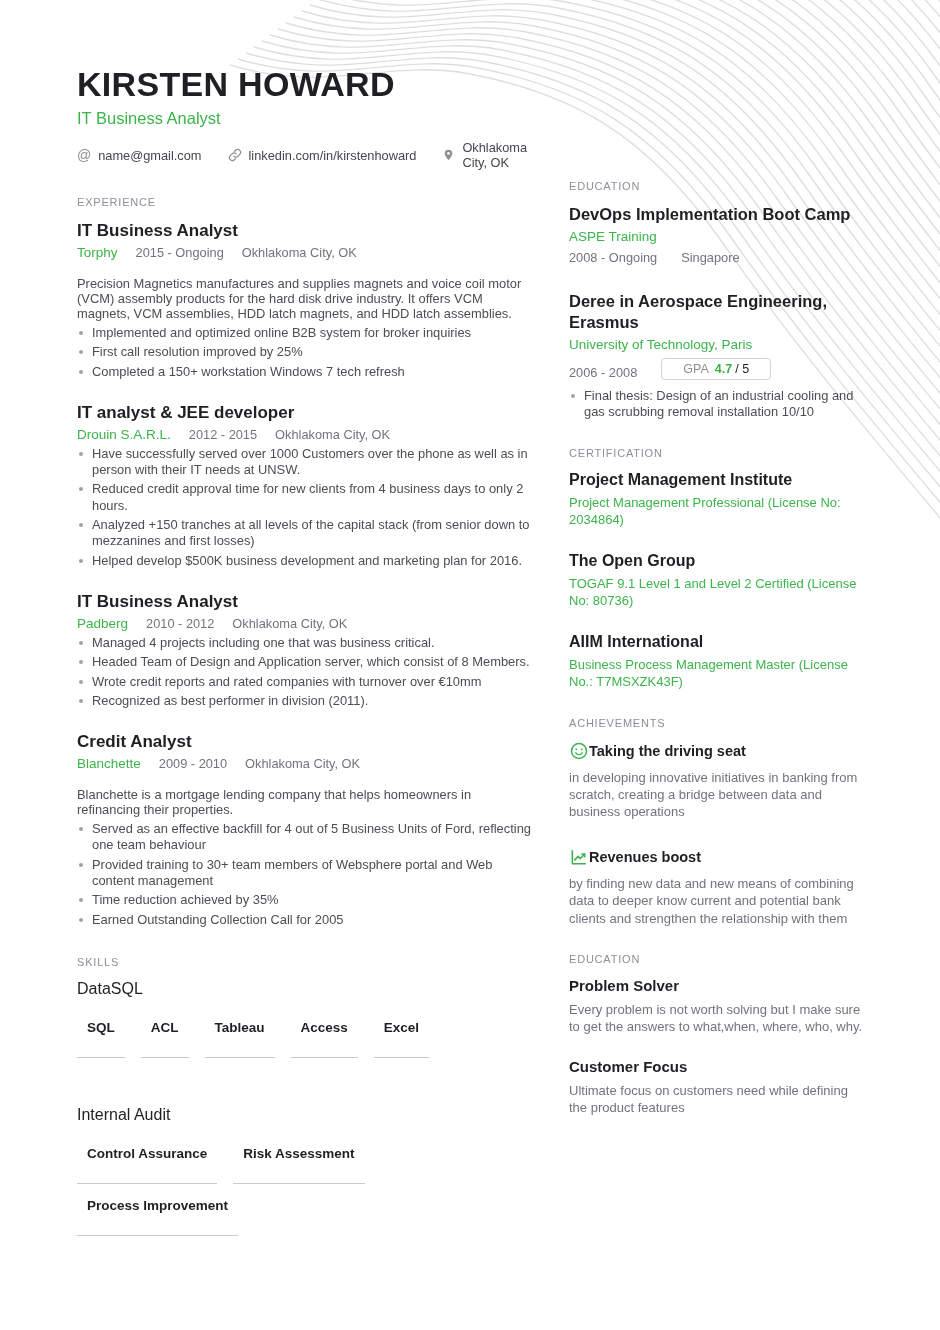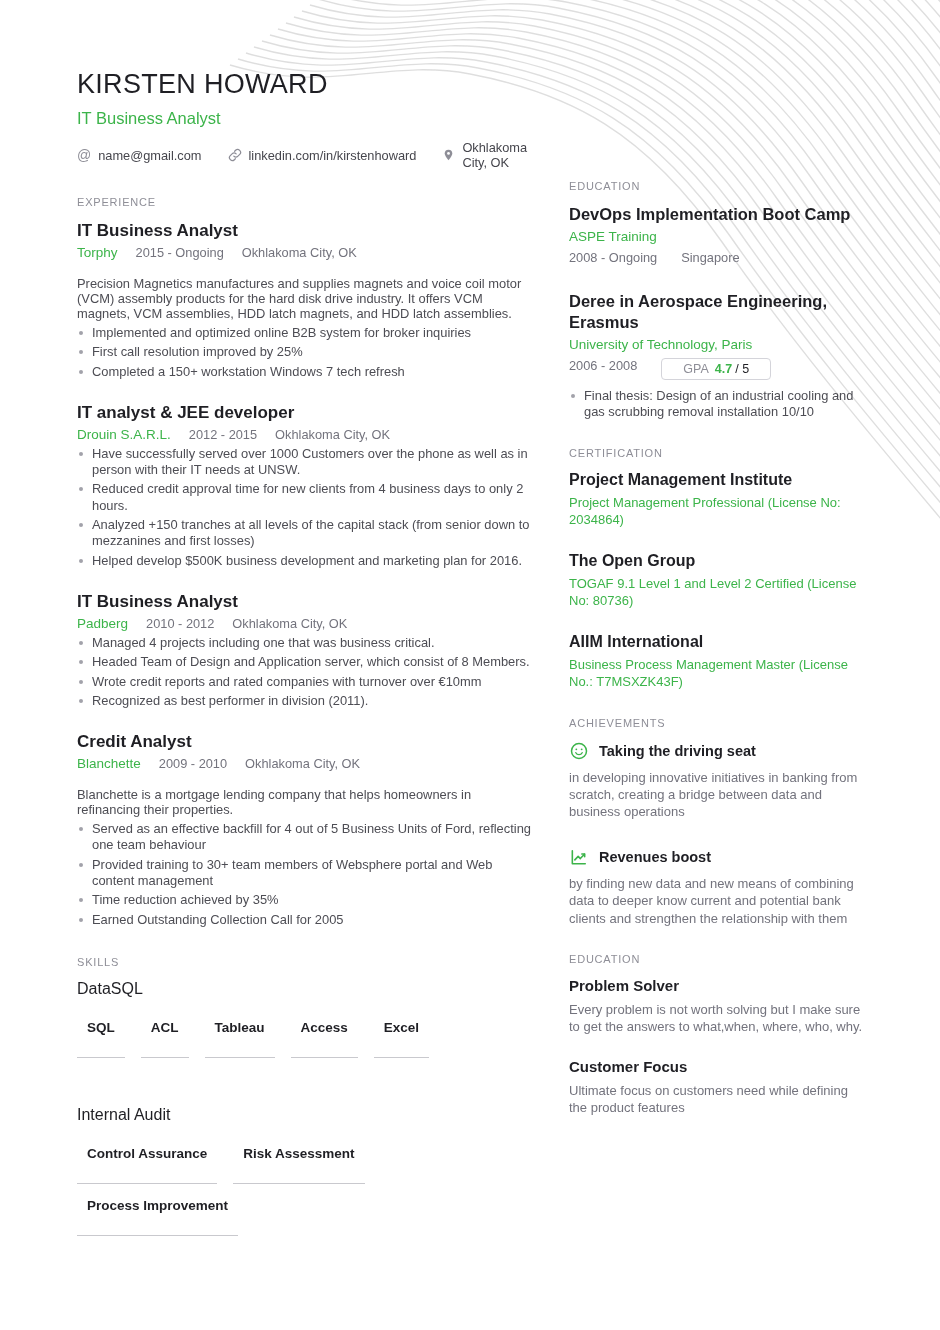--- a/index.html
+++ b/index.html
@@ -11,21 +11,21 @@
   body{
     width:940px;height:1330px;overflow:hidden;position:relative;
     font-family:"Liberation Sans","DejaVu Sans",sans-serif;color:var(--ink);
   }
   .waves{position:absolute;top:0;left:0;z-index:0;pointer-events:none}
   .content{position:relative;z-index:1;display:flex;align-items:flex-start;gap:32px;padding:66px 76px 0 77px}
   .col-left{flex:0 0 460px;width:460px}
   .col-right{flex:1;min-width:0;margin-top:114px}
 
   
-  .name{font-size:27px;line-height:36px;font-weight:400;letter-spacing:.3px;color:var(--ink);margin:0}
+  .name{font-size:34px;line-height:36px;font-weight:700;letter-spacing:.3px;color:var(--ink);margin:0}
   .role{font-size:16.5px;color:var(--accent);margin-top:7px}
   .contacts{display:flex;align-items:center;gap:26px;margin-top:12px;font-size:12.8px;color:#46464d}
   .contact{display:inline-flex;align-items:center;gap:7px}
   .cicon{display:inline-flex;align-items:center;justify-content:center;color:var(--faint)}
   .at-glyph{font-size:14px;color:var(--faint);line-height:1}
 
   
   .sec{margin-top:26px}
   .sec-label{font-size:11px;letter-spacing:.8px;color:var(--faint);margin-bottom:12px}
   .header-block{margin-bottom:0}
@@ -45,35 +45,35 @@
 
   
   .skill-group{margin-bottom:34px}
   .group-name{font-size:16px;font-weight:400;color:var(--ink);margin:0 0 22px}
   .tags{display:flex;flex-wrap:wrap}
   .tag{font-size:13.5px;font-weight:700;color:var(--ink);padding:0 10px 22px;border-bottom:1px solid #c9c9ce;margin-right:16px;margin-bottom:14px}
 
   
   .edu-item{margin-bottom:26px}
   .degree{font-size:16.5px;line-height:21px;font-weight:600;color:var(--ink);margin:0}
-  .edu-item .meta{margin-top:6px;gap:24px;align-items:flex-start}
+  .edu-item .meta{margin-top:6px;gap:24px;align-items:flex-end}
   .gpa{display:inline-flex;align-items:baseline;border:1px solid #d4d4da;border-radius:4px;padding:3px 21px;font-size:12.5px;background:#fff}
   .gpa-l{color:var(--faint);margin-right:6px}
   .gpa-v{color:var(--accent);font-weight:700;margin-right:3px}
   .gpa-m{color:var(--ink)}
   .edu-item ul.bullets{margin-top:8px}
 
   
   .cert-item{margin-bottom:23px}
   .cert-org{font-size:16px;font-weight:600;color:var(--ink);margin:0 0 5px}
   .cert-detail{font-size:13px;line-height:17.5px;color:var(--accent)}
 
   
   .ach-item{margin-bottom:26px}
-  .ach-head{display:flex;align-items:center;gap:10px}
+  .ach-head{display:flex;align-items:center;}
   .ach-icon{display:inline-flex;color:var(--accent)}
   .ach-title{font-size:14.5px;font-weight:600;color:var(--ink)}
   .ach-desc{font-size:13px;line-height:17.4px;color:var(--muted);margin-top:8px}
 
   
   .str-item{margin-bottom:22px}
   .str-title{font-size:15px;font-weight:600;color:var(--ink);margin:0 0 7px}
   .str-desc{font-size:13px;line-height:17.4px;color:var(--muted)}
 </style>
 </head>

